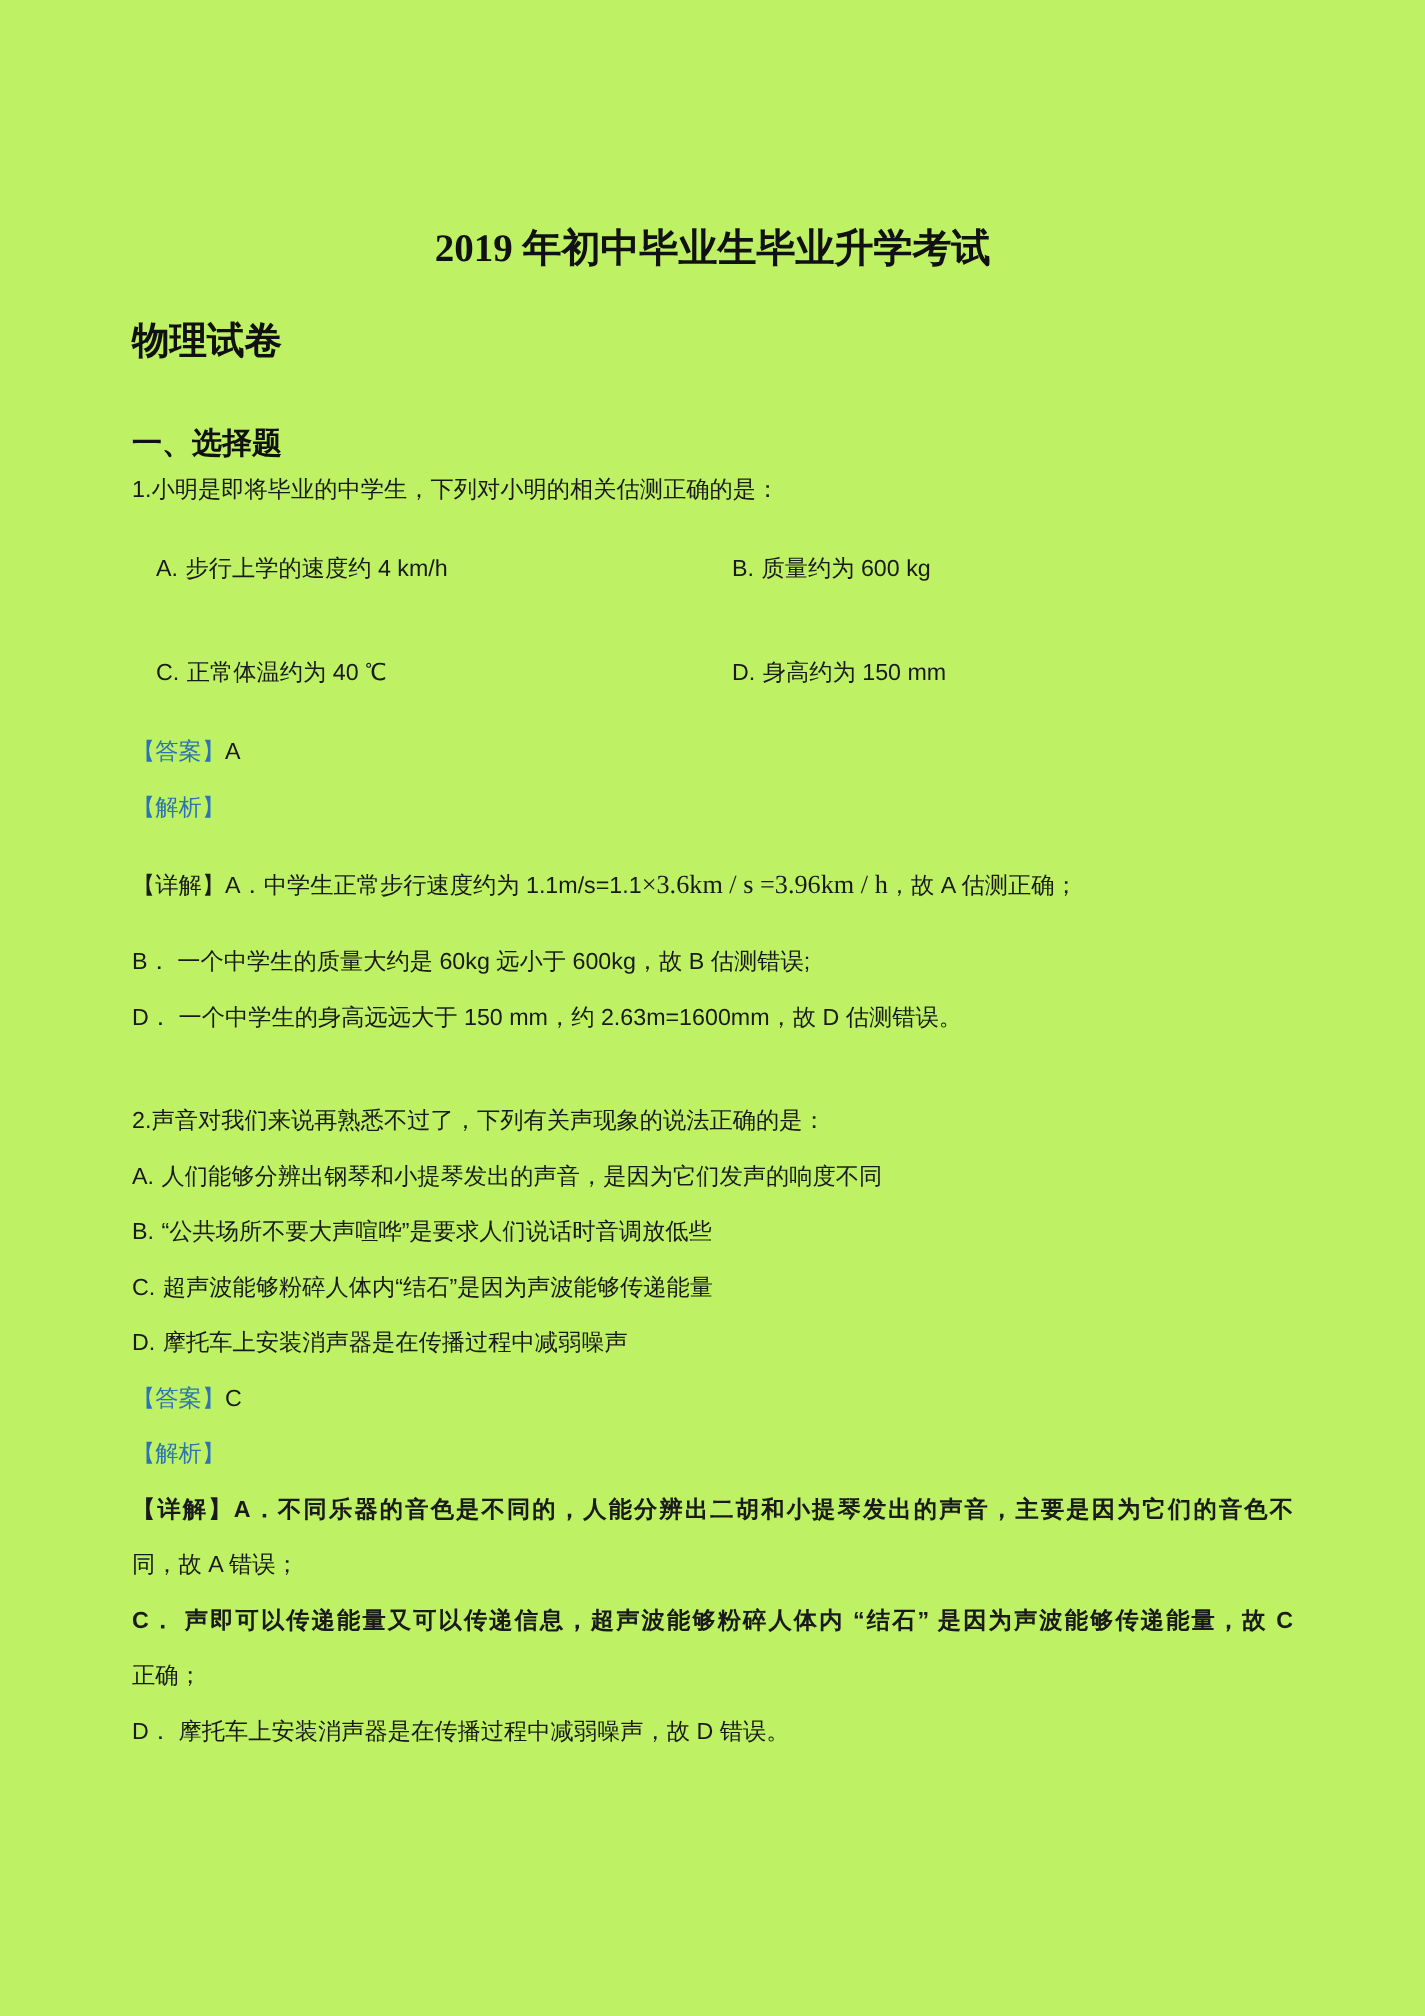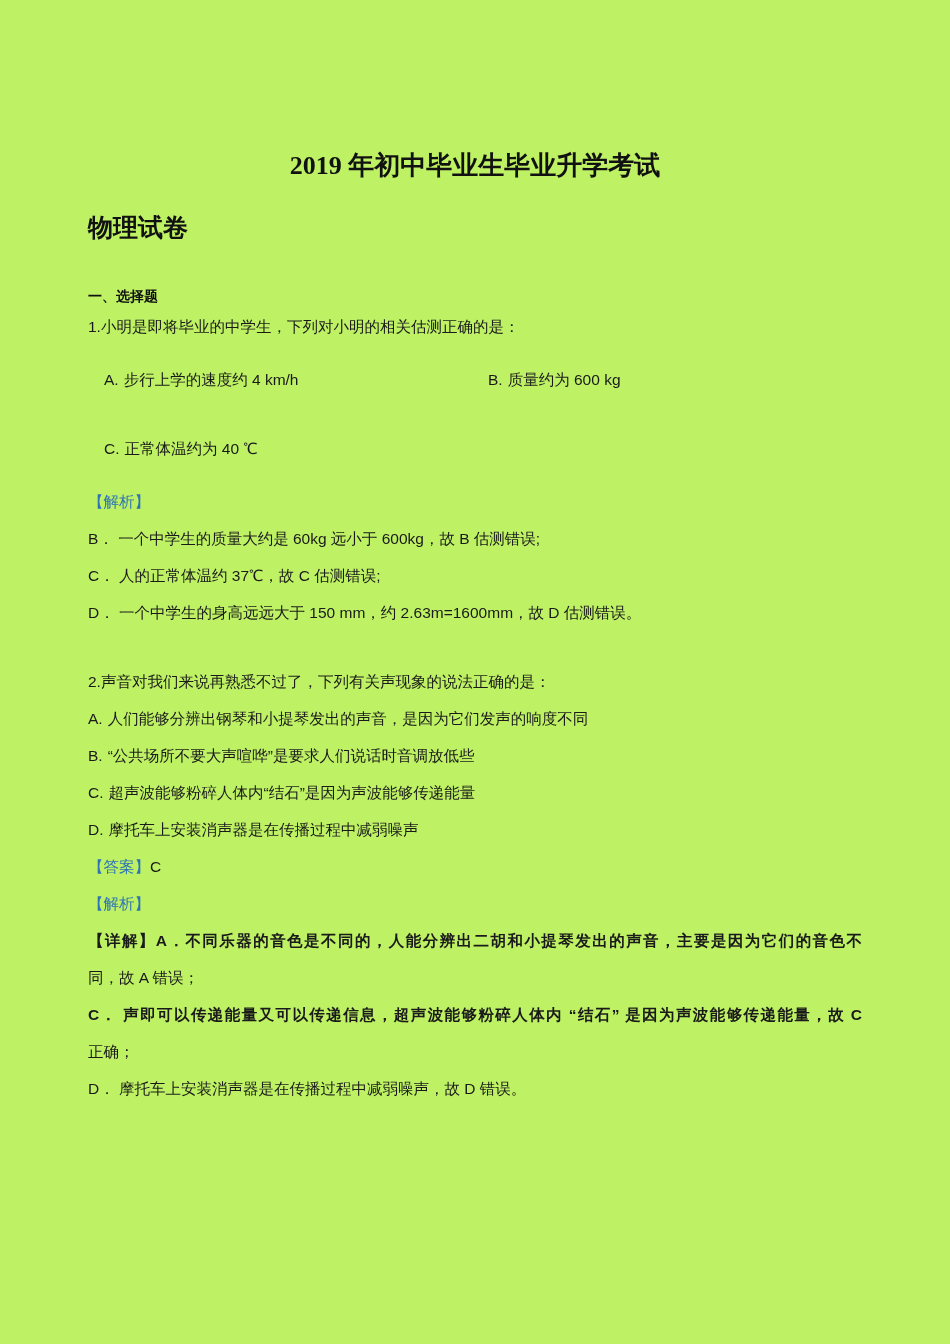--- a/index.html
+++ b/index.html
@@ -32,21 +32,21 @@
     margin: 30px 0 0 0;
     font-family: "Liberation Serif", serif;
     font-weight: bold;
     font-size: 25px;
     line-height: 32px;
     color: #111111;
   }
   .section-header {
     margin-top: 40px;
     font-weight: bold;
-    font-size: 14px;
+    font-size: 20px;
     line-height: 24px;
     color: #111111;
   }
   .body-text p {
     margin: 0;
     font-size: 15.5px;
     line-height: 37px;
     color: #1a1a1a;
   }
   .question-block { margin: 0; }
@@ -85,26 +85,28 @@
 
   <div class="body-text">
 
     <section class="question-block question-1">
       <p>1.小明是即将毕业的中学生，下列对小明的相关估测正确的是：</p>
 
       <div class="options-grid">
         <p><span class="opt-label">A.</span><span class="opt-text">步行上学的速度约 4 km/h</span></p>
         <p><span class="opt-label">B.</span><span class="opt-text">质量约为 600 kg</span></p>
         <p><span class="opt-label">C.</span><span class="opt-text">正常体温约为 40 ℃</span></p>
+        <p><span class="opt-label">D.</span><span class="opt-text">身高约为 150 mm</span></p>
       </div>
 
+      <p><span class="blue">【答案】</span><span>A</span></p>
       <p><span class="blue">【解析】</span></p>
 
+      <p class="formula-line"><span>【详解】A．中学生正常步行速度约为 1.1m/s=1.1</span><span class="formula">×3.6km / s =3.96km / h</span><span>，故 A 估测正确；</span></p>
       <p>B． 一个中学生的质量大约是 60kg 远小于 600kg，故 B 估测错误;</p>
-      <p>C． 人的正常体温约 37℃，故 C 估测错误;</p>
       <p>D． 一个中学生的身高远远大于 150 mm，约 2.63m=1600mm，故 D 估测错误。</p>
     </section>
 
     <section class="question-block question-2">
       <p>2.声音对我们来说再熟悉不过了，下列有关声现象的说法正确的是：</p>
 
       <p><span class="opt-label">A.</span><span class="opt-text">人们能够分辨出钢琴和小提琴发出的声音，是因为它们发声的响度不同</span></p>
       <p><span class="opt-label">B.</span><span class="opt-text">“公共场所不要大声喧哗”是要求人们说话时音调放低些</span></p>
       <p><span class="opt-label">C.</span><span class="opt-text">超声波能够粉碎人体内“结石”是因为声波能够传递能量</span></p>
       <p><span class="opt-label">D.</span><span class="opt-text">摩托车上安装消声器是在传播过程中减弱噪声</span></p>

